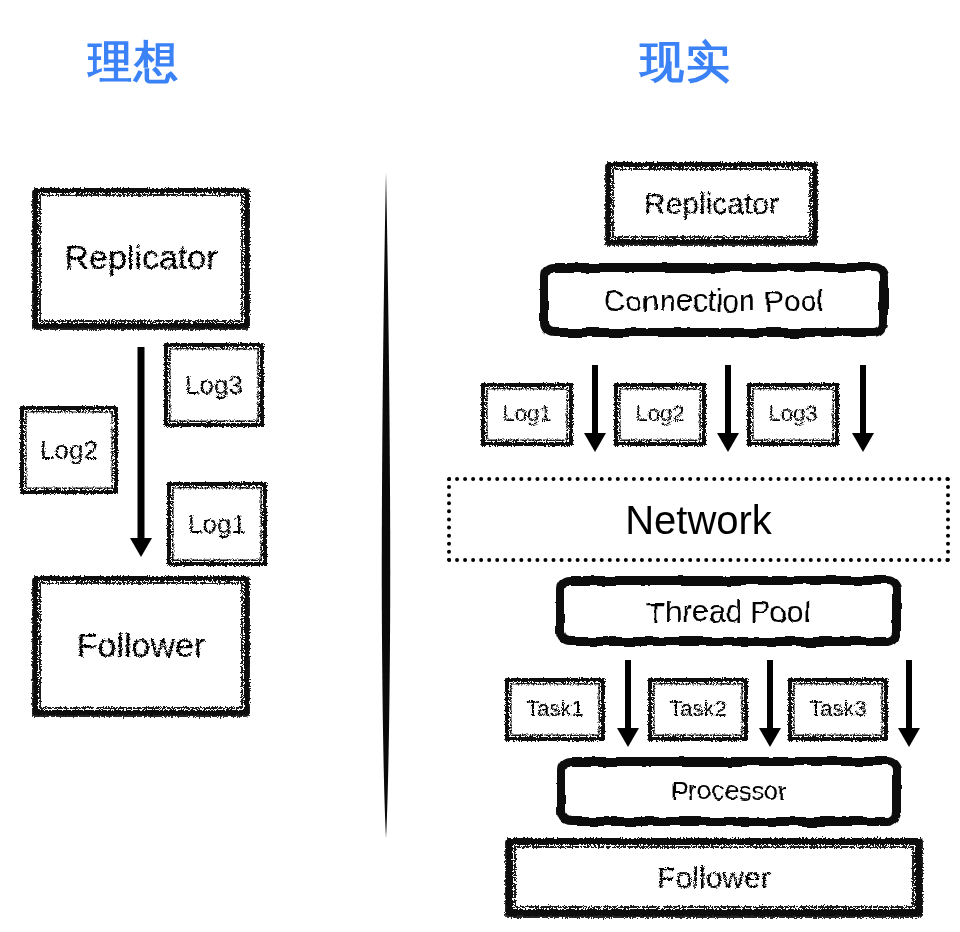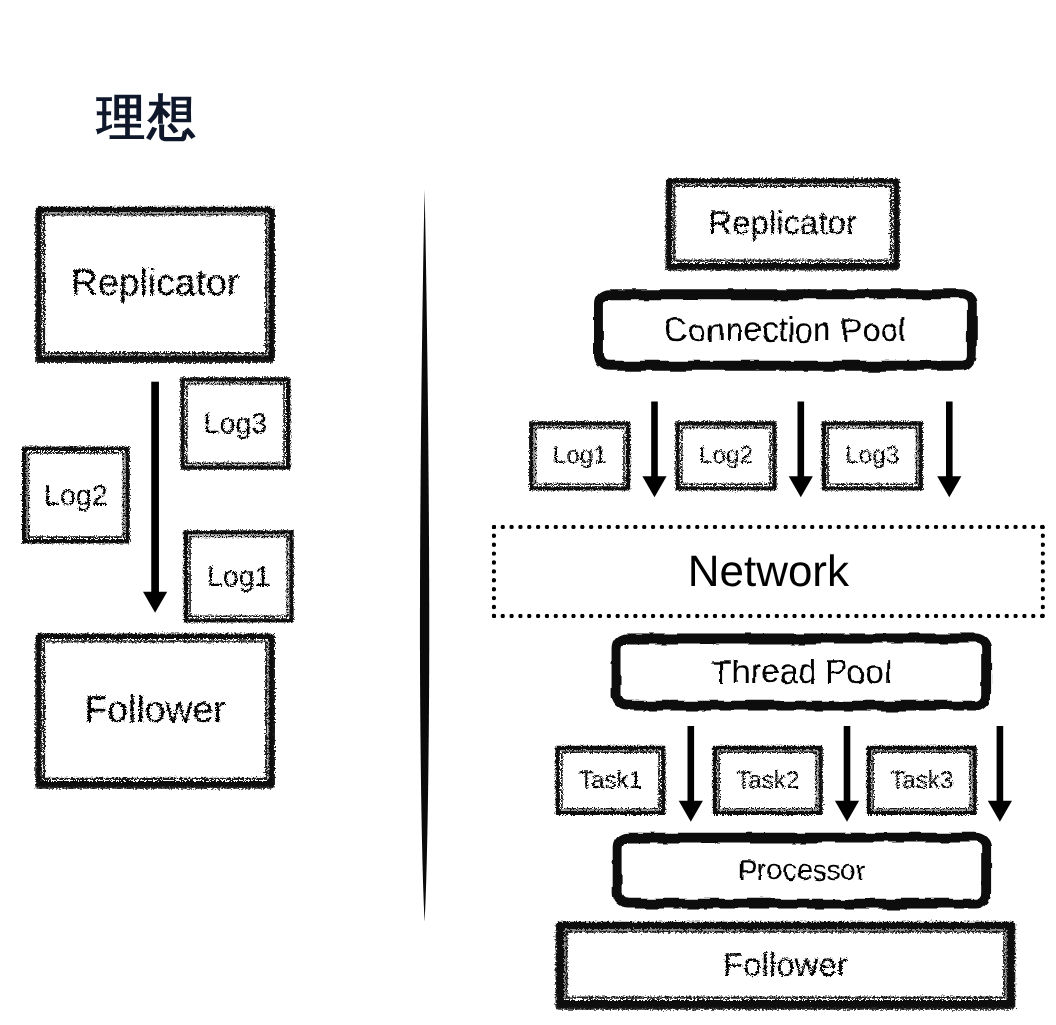--- a/index.html
+++ b/index.html
@@ -19,24 +19,23 @@
     background: #ffffff;
     overflow: hidden;
   }
 
   
   .panel-title {
     position: absolute;
     font-size: 44px;
     font-weight: 700;
     letter-spacing: 2px;
-    color: #0f172a;
+    color: #3b82f6;
     white-space: nowrap;
     line-height: 1;
-    margin-top: 46px;
   }
 
   
   .node {
     position: absolute;
     box-sizing: border-box;
     background: #ffffff;
     display: flex;
     align-items: center;
     justify-content: center;
@@ -147,20 +146,21 @@
       <feTurbulence type="fractalNoise" baseFrequency="0.045" numOctaves="3" seed="3" result="n3"></feTurbulence>
       <feDisplacementMap in="SourceGraphic" in2="n3" scale="5" xChannelSelector="R" yChannelSelector="G"></feDisplacementMap>
     </filter>
   </defs>
 </svg>
 
 <div id="canvas">
 
   <div class="panel-title" style="left:88px; top:40px;">理想</div>
 
+  <div class="panel-title" style="left:640px; top:40px;">现实</div>
 
   <div class="divider" style="left:368px; top:170px; width:36px; height:670px;">
     <svg width="36" height="670" viewBox="0 0 36 670" aria-hidden="true">
       <path d="M18 2 C 20.5 120, 23 330, 22 470 C 21.2 580, 19.5 640, 18 668
                C 16.5 640, 14.8 580, 14 470 C 13 330, 15.5 120, 18 2 Z" fill="#0a0a0a"></path>
     </svg>
   </div>
 
   <div class="node sketch" style="left:33px; top:188px; width:216px; height:140px;">
     <span class="label t-xl">Replicator</span>

